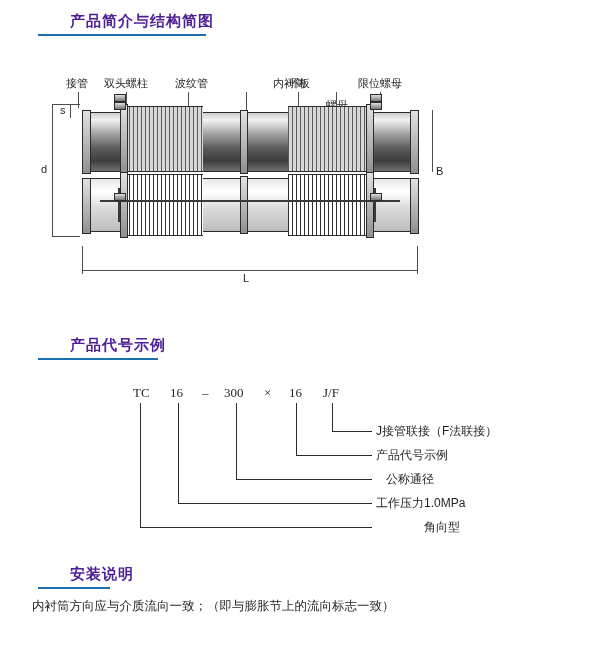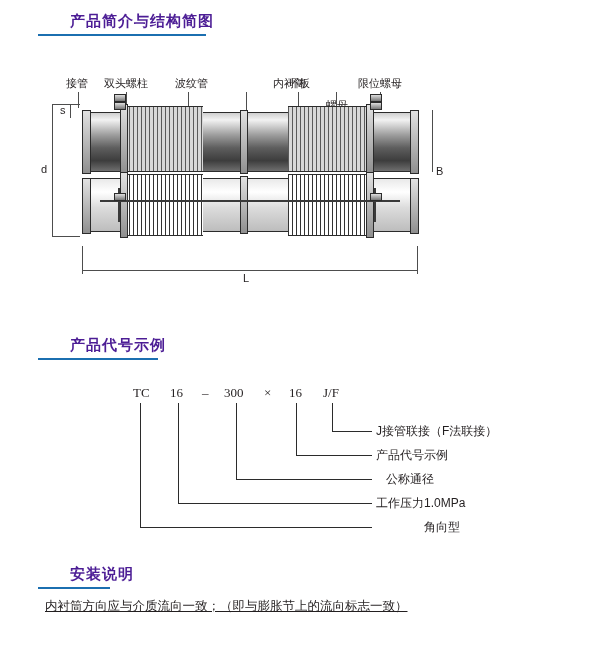--- a/index.html
+++ b/index.html
@@ -137,24 +137,23 @@
   }
   .hline {
     position: absolute;
     height: 1px;
     background: #2b2b2b;
   }
 
   
   #notes {
     position: absolute;
-    left: 45px;
+    left: 32px;
     top: 596px;
     width: 520px;
-    text-decoration: underline;
   }
   .note-line {
     font-size: 12.5px;
     line-height: 20px;
     color: #231f20;
   }
 </style>
 </head>
 <body>
 

